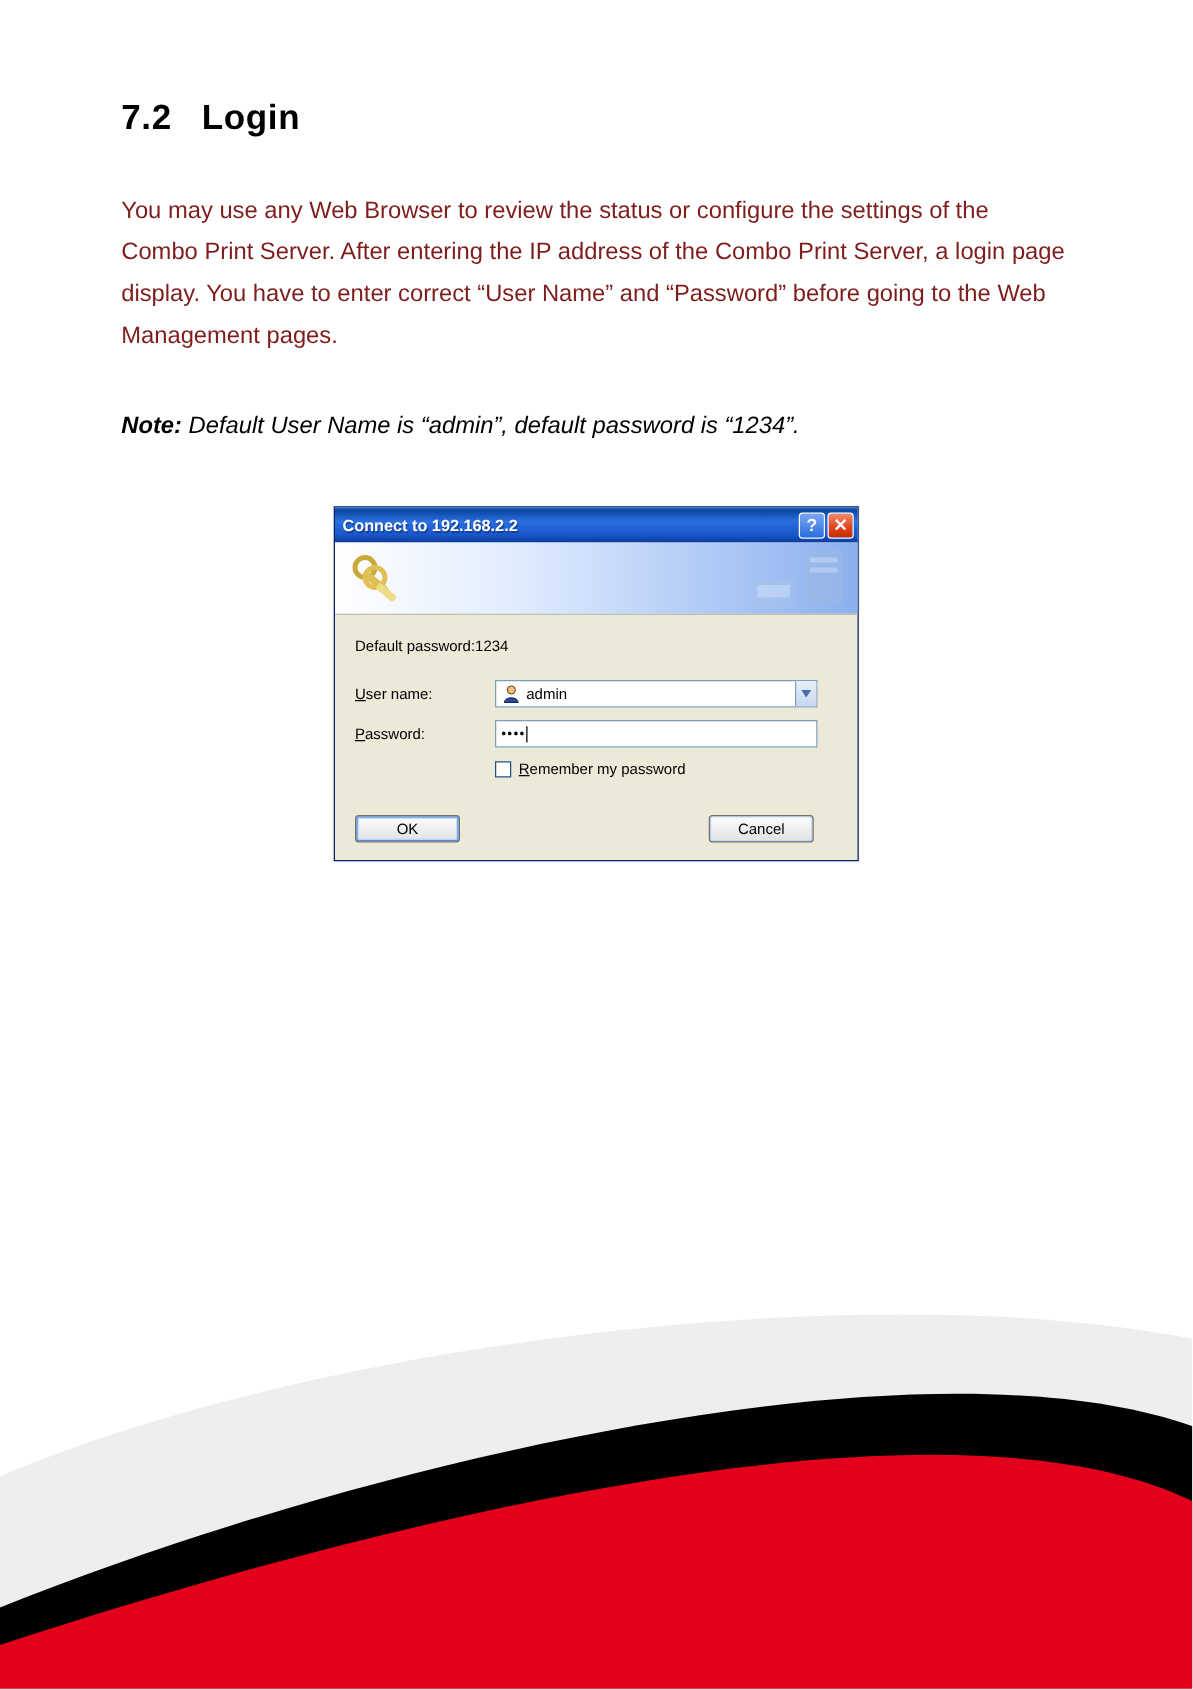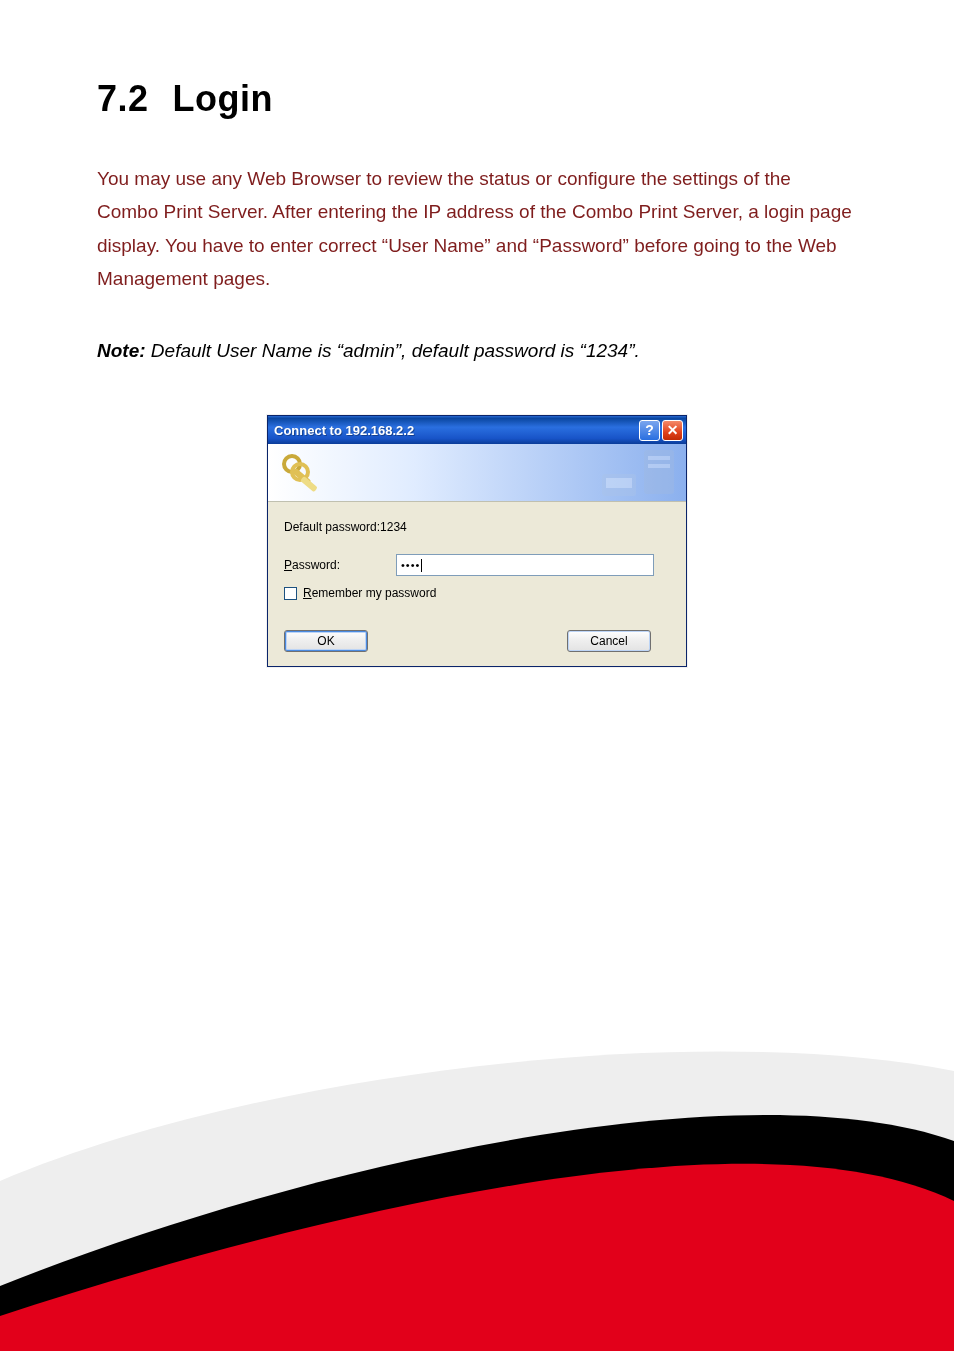--- a/index.html
+++ b/index.html
@@ -5,21 +5,21 @@
   * { box-sizing: border-box; margin: 0; padding: 0; }
   html, body { width: 954px; height: 1351px; background: #ffffff; font-family: Arial, Helvetica, sans-serif; position: relative; overflow: hidden; }
 
   .page {
     padding: 78px 97px 0 97px;
     position: relative;
     z-index: 10;
   }
 
   h2.section-heading {
-    font-size: 36px;
+    font-size: 28px;
     font-weight: bold;
     color: #000;
     margin-bottom: 42px;
     letter-spacing: 0.5px;
   }
   h2.section-heading .num { display: inline-block; margin-right: 24px; }
 
   p.body-text {
     font-size: 19px;
     line-height: 1.75;
@@ -127,21 +127,21 @@
     color: #4a6fa5;
   }
   .drop-arrow svg { display:block; }
 
   .textbox { padding: 0 4px; }
   .dots { font-size: 11px; letter-spacing: 1px; line-height: 1; }
   .caret {
     width: 1px; height: 13px; background: #000; margin-left: 1px;
   }
 
-  .remember-row { display: flex; align-items: center; margin-top: 2px; margin-bottom: 30px; gap: 6px; }
+  .remember-row { display: flex; align-items: center; margin-left: 112px; margin-top: 2px; margin-bottom: 30px; gap: 6px; }
   .chk {
     width: 13px; height: 13px; border: 1px solid #1c5180; background: #fff;
   }
   .remember-label { font-size: 12px; }
   .remember-label .ul { text-decoration: underline; }
 
   .button-row { display: flex; justify-content: space-between; gap: 8px; padding-right: 3px; }
   .winbtn {
     width: 84px; height: 22px;
     border: 1px solid #707070;
@@ -197,20 +197,35 @@
         <rect x="56" y="10" width="22" height="4" fill="#d7e3f7"></rect>
         <rect x="56" y="18" width="22" height="4" fill="#d7e3f7"></rect>
         <rect x="10" y="28" width="34" height="22" rx="3" fill="#aac3ea"></rect>
         <rect x="14" y="32" width="26" height="10" fill="#dce8fa"></rect>
       </svg>
     </div>
 
     <div class="dialog-body">
       <div class="realm-line">Default password:1234</div>
 
+      <div class="form-row">
+        <div class="form-label"><span class="ul">U</span><span>ser name:</span></div>
+        <div class="combo">
+          <svg class="user-icon" viewBox="0 0 16 16">
+            <circle cx="8" cy="5" r="3.2" fill="#f0c080" stroke="#5a3a10" stroke-width="0.8"></circle>
+            <path d="M2.5 15 C2.5 10,13.5 10,13.5 15 Z" fill="#2a4aa0" stroke="#102050" stroke-width="0.8"></path>
+          </svg>
+          <div class="combo-text">admin</div>
+          <div class="drop-arrow">
+            <svg width="8" height="6" viewBox="0 0 8 6">
+                <path d="M0 0 L8 0 L4 6 Z" fill="#4a6fa5"></path>
+              </svg>
+          </div>
+        </div>
+      </div>
 
       <div class="form-row">
         <div class="form-label"><span class="ul">P</span><span>assword:</span></div>
         <div class="textbox">
           <span class="dots">••••</span>
           <span class="caret"></span>
         </div>
       </div>
 
       <div class="remember-row">

